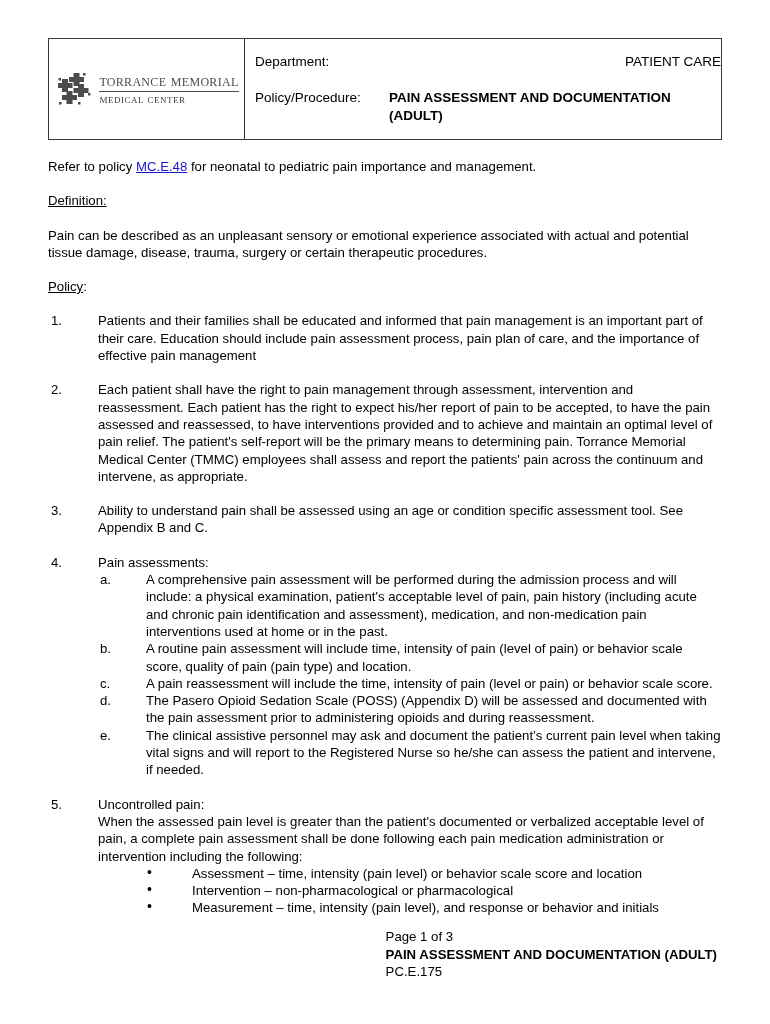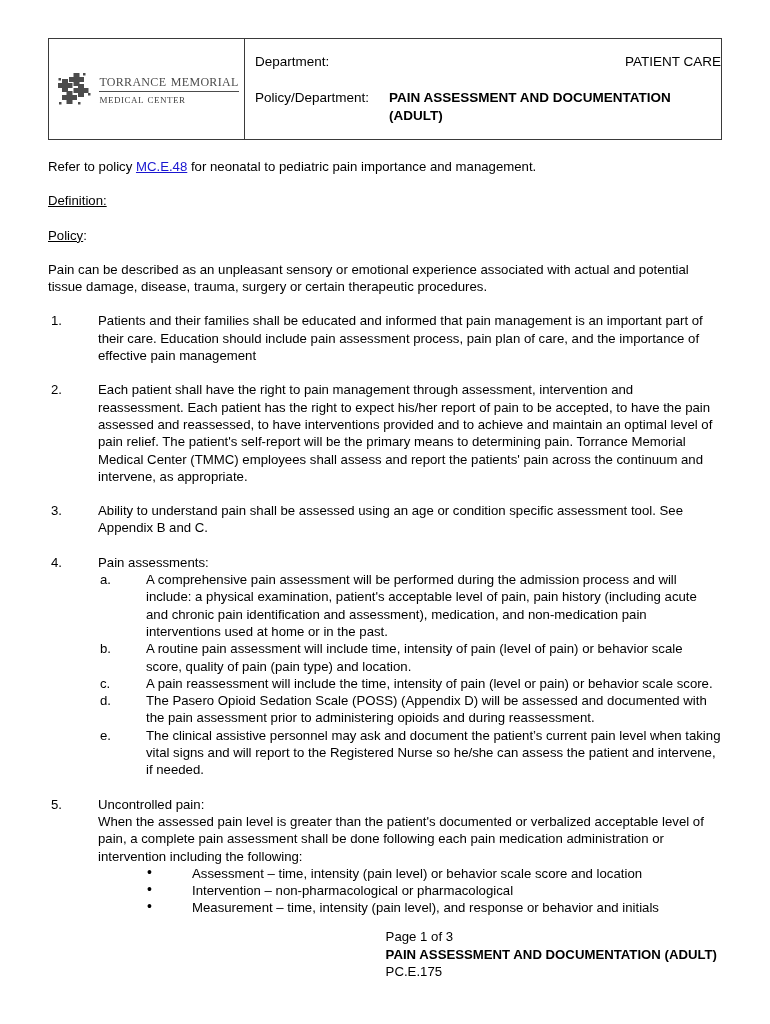--- a/index.html
+++ b/index.html
@@ -222,36 +222,36 @@
         </div>
       </div>
     </div>
 
     <div class="header-fields-cell">
       <div class="field-row">
         <div class="field-label">Department:</div>
         <div class="field-value">PATIENT CARE</div>
       </div>
       <div class="field-row">
-        <div class="field-label">Policy/Department:</div>
+        <div class="field-label">Policy/Procedure:</div>
         <div class="field-value bold">PAIN ASSESSMENT AND DOCUMENTATION (ADULT)</div>
       </div>
     </div>
 
   </div>
 
   <div class="body">
 
     <p class="para"><span>Refer to policy </span><a class="link" href="#">MC.E.48</a><span> for neonatal to pediatric pain importance and management.</span></p>
 
     <p class="para"><span class="u">Definition:</span></p>
 
+    <p class="para">Pain can be described as an unpleasant sensory or emotional experience associated with actual and potential tissue damage, disease, trauma, surgery or certain therapeutic procedures.</p>
+
     <p class="para"><span class="u">Policy</span><span>:</span></p>
-
-    <p class="para">Pain can be described as an unpleasant sensory or emotional experience associated with actual and potential tissue damage, disease, trauma, surgery or certain therapeutic procedures.</p>
 
     <div class="num-item">
       <div class="num-marker">1.</div>
       <div class="num-body">Patients and their families shall be educated and informed that pain management is an important part of their care. Education should include pain assessment process, pain plan of care, and the importance of effective pain management</div>
     </div>
 
     <div class="num-item">
       <div class="num-marker">2.</div>
       <div class="num-body">Each patient shall have the right to pain management through assessment, intervention and reassessment. Each patient has the right to expect his/her report of pain to be accepted, to have the pain assessed and reassessed, to have interventions provided and to achieve and maintain an optimal level of pain relief. The patient's self-report will be the primary means to determining pain. Torrance Memorial Medical Center (TMMC) employees shall assess and report the patients' pain across the continuum and intervene, as appropriate.</div>
     </div>

